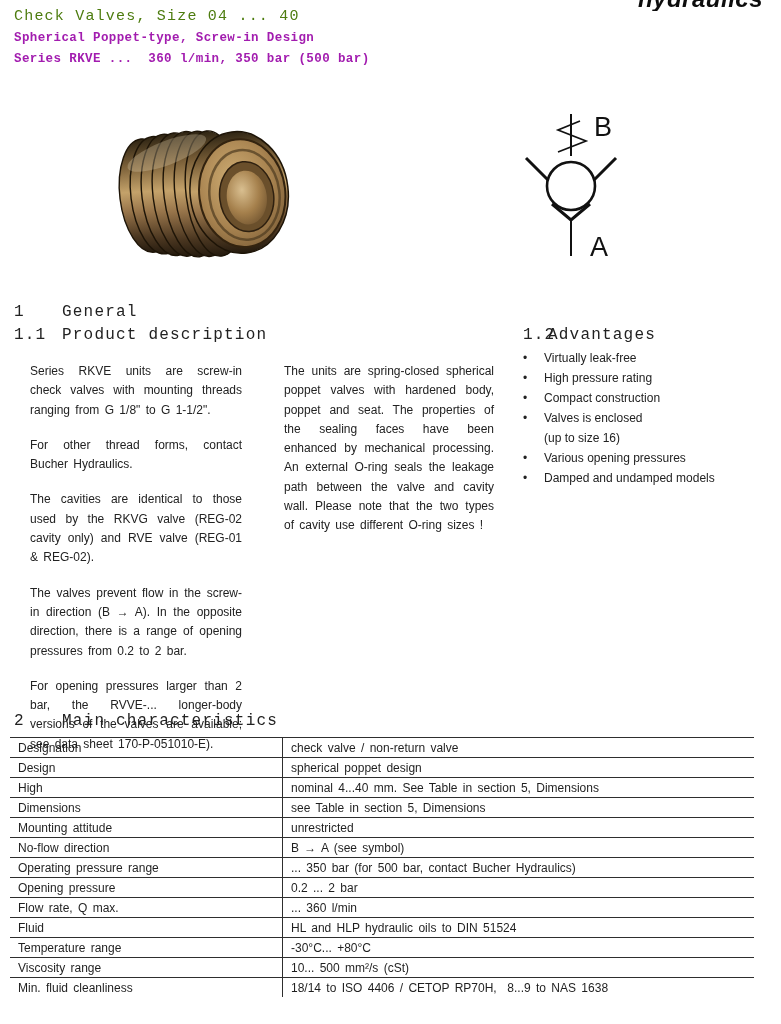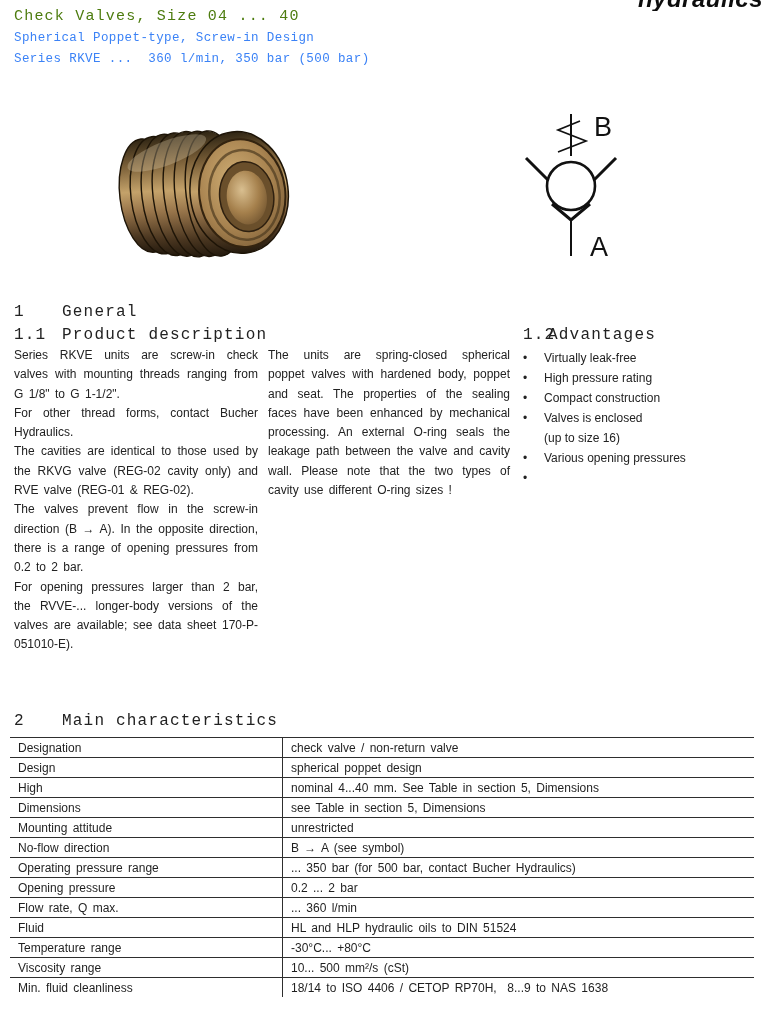--- a/index.html
+++ b/index.html
@@ -18,41 +18,42 @@
     font-style:italic;color:#0d0d0d;letter-spacing:0.5px;
   }
 
   
   .header{position:absolute;left:14px;top:8px;}
   .title{
     font-size:15px;font-weight:400;letter-spacing:1.2px;color:#4d7c0f;
     white-space:pre;margin:0 0 6px 0;
   }
   .subtitle{
-    font-size:12.5px;letter-spacing:0.4px;color:#3b82f6;white-space:pre;
+    font-size:12.5px;letter-spacing:0.4px;color:#a21caf;white-space:pre;
     margin:0 0 7px 0;
+    font-weight:bold;
   }
 
   
   .photo{position:absolute;left:112px;top:112px;width:196px;height:162px;}
 
   
   .symbol{position:absolute;left:514px;top:110px;width:134px;height:152px;}
   .symbol text{font-family:"Liberation Sans",sans-serif;font-size:27px;fill:#111;font-weight:400;}
 
   
   .sec-head{position:absolute;font-size:16px;letter-spacing:1.2px;color:#222;white-space:nowrap;}
   .sec-head .num{display:inline-block;}
   .num-w48{width:48px;}
   .num-w24{width:25px;}
 
   
   .col{position:absolute;top:346px;font-size:12px;line-height:19.3px;
        text-align:justify;word-spacing:2px;color:#222;}
-  .col p{margin:0;}
+  .col p{margin:16px;}
   .col1{left:14px;width:244px;}
   .col2{left:268px;width:242px;}
 
   
   .advantages{position:absolute;left:523px;top:348px;width:250px;font-size:12px;color:#222;}
   .adv-item{display:flex;line-height:20px;}
   .adv-bullet{width:21px;flex:0 0 21px;font-size:12px;}
   .adv-note{margin-left:21px;line-height:20px;}
 
   
@@ -174,20 +175,21 @@
     <span class="adv-bullet">•</span>
     <span>Valves is enclosed</span>
   </div>
   <div class="adv-note">(up to size 16)</div>
   <div class="adv-item">
     <span class="adv-bullet">•</span>
     <span>Various opening pressures</span>
   </div>
   <div class="adv-item">
     <span class="adv-bullet">•</span>
+    <span>Damped and undamped models</span>
   </div>
 </div>
 
 <div class="sec-head mono" style="left:14px;top:712px;">
   <span class="num num-w48">2</span><span>Main characteristics</span>
 </div>
 
 <table class="char-table">
   <tbody>
     <tr>

